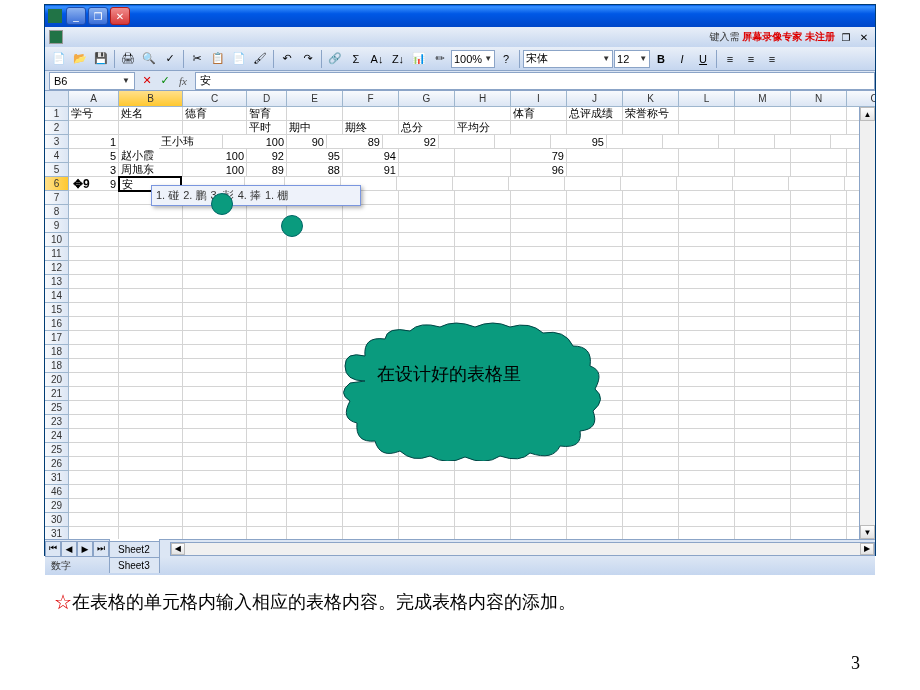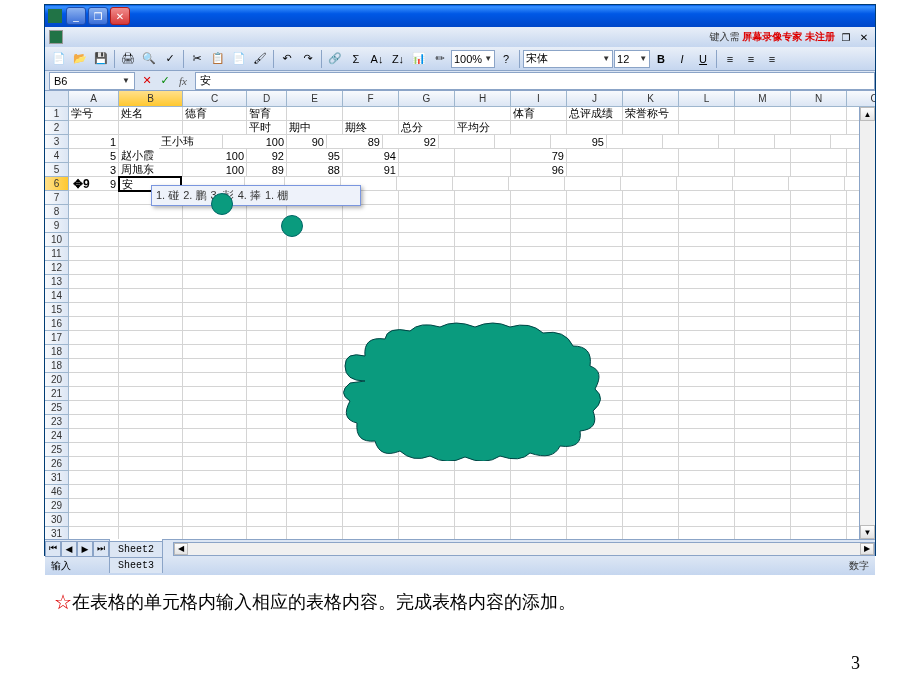--- a/index.html
+++ b/index.html
@@ -61,21 +61,21 @@
     
     .cloud { position: absolute; left: 280px; top: 230px; width: 290px; height: 140px; z-index: 8; }
     .cloud svg { width: 100%; height: 100%; }
     .cloud-text { position: absolute; left: 52px; top: 40px; font-size: 18px; font-family: SimSun, serif; line-height: 1.5; }
     
     .sheet-tabs { height: 18px; background: #dce6f4; display: flex; align-items: center; font-size: 10px; border-top: 1px solid #8ba4c7; }
     .tab-nav { display: flex; }
     .tab-nav-btn { width: 16px; height: 16px; border: 1px solid #8ba4c7; display: flex; align-items: center; justify-content: center; cursor: pointer; font-size: 9px; }
     .sheet-tab { padding: 0 8px; border: 1px solid #8ba4c7; border-bottom: none; background: #fff; cursor: pointer; height: 16px; display: flex; align-items: center; }
     .sheet-tab.active { font-weight: bold; background: #fff; }
-    .sheet-tab.inactive { background: #dce6f4; font-family: Liberation Mono, monospace; }
+    .sheet-tab.inactive { background: #dce6f4; }
     .hscroll { flex: 1; height: 14px; background: #dce6f4; margin-left: 10px; display: flex; border: 1px solid #8ba4c7; }
     .hscroll-btn { width: 14px; background: linear-gradient(#fefefe,#e3e3e3); border: 1px solid #bbb; font-size: 8px; display: flex; align-items: center; justify-content: center; }
     .hscroll-track { flex: 1; background: #f0f0f0; }
     
     .status-bar { height: 18px; background: linear-gradient(#dce6f4,#c5d6ef); display: flex; align-items: center; font-size: 10px; padding: 0 6px; }
     .status-left { flex: 1; }
     .status-right { color: #333; }
     
     .vscroll { position: absolute; right: 0; top: 16px; width: 16px; bottom: 0; background: #dce6f4; border-left: 1px solid #8ba4c7; }
     .vscroll-btn { height: 14px; background: linear-gradient(#fefefe,#e3e3e3); border: 1px solid #bbb; font-size: 8px; display: flex; align-items: center; justify-content: center; }
@@ -776,20 +776,21 @@
                  Q 240 8 248 25 Q 268 25 265 45 
                  Q 280 50 270 68 Q 282 78 268 90 
                  Q 275 108 255 110 Q 258 128 235 125 
                  Q 228 140 205 132 Q 195 142 175 135 
                  Q 160 145 140 136 Q 122 145 105 135 
                  Q 88 142 75 130 Q 55 138 50 120 
                  Q 30 122 32 102 Q 15 98 25 80 
                  Q 12 72 25 62 Z" fill="#0a9b7e" stroke="#044" stroke-width="1"></path>
       </svg>
       <div class="cloud-text">
+        <div>在设计好的表格里</div>
       </div>
     </div>
   </div>
 
   <div class="ime-popup">
     <div class="ime-candidates" id="ime-candidates">
         <span class="ime-cand">1. 碰</span>
         <span class="ime-cand">2. 鹏</span>
         <span class="ime-cand">3. 彭</span>
         <span class="ime-cand">4. 捧</span>
@@ -812,21 +813,20 @@
         <span class="sheet-tab inactive">Sheet3</span>
       </span>
     <div class="hscroll">
       <div class="hscroll-btn">◀</div>
       <div class="hscroll-track"></div>
       <div class="hscroll-btn">▶</div>
     </div>
   </div>
 
   <div class="status-bar">
-    <div class="status-left">输入</div>
     <div class="status-right">数字</div>
   </div>
 </div>
 
 <div class="caption">
   <span class="star">☆</span><span>在表格的单元格内输入相应的表格内容。完成表格内容的添加。</span>
 </div>
 <div class="page-num">3</div>
 
 </body></html>

